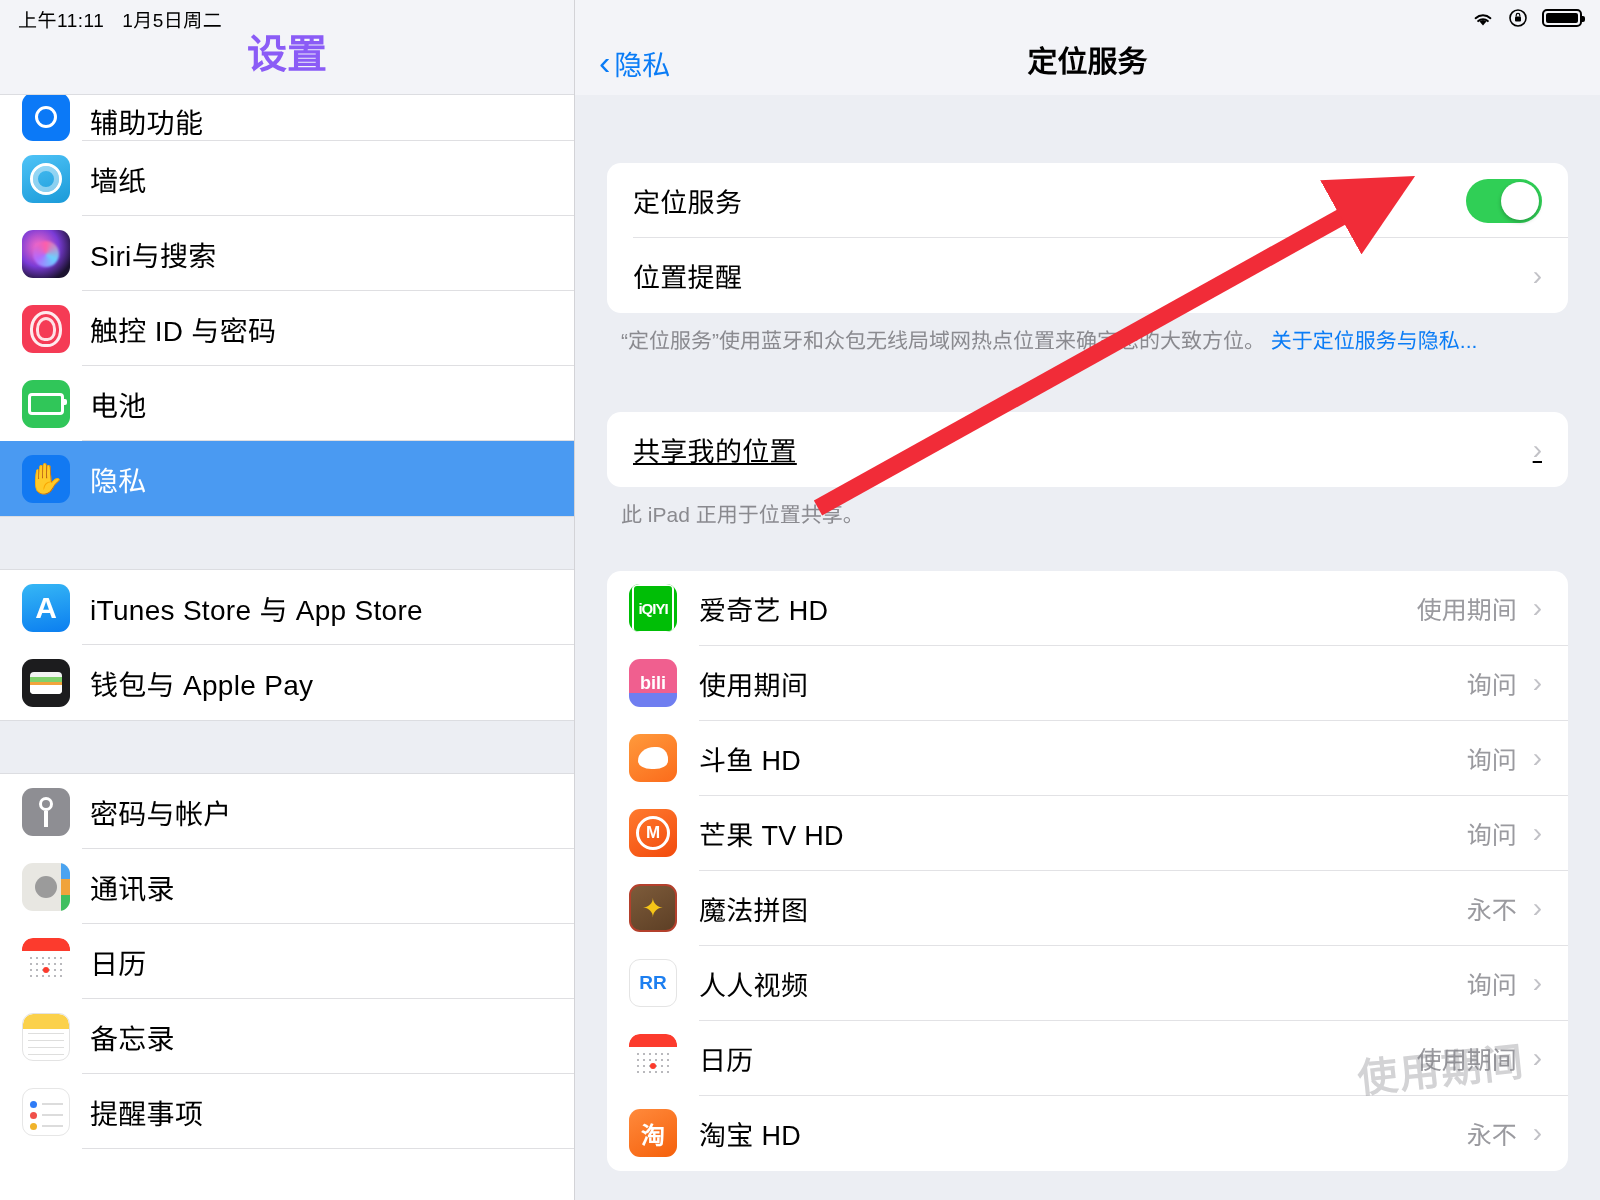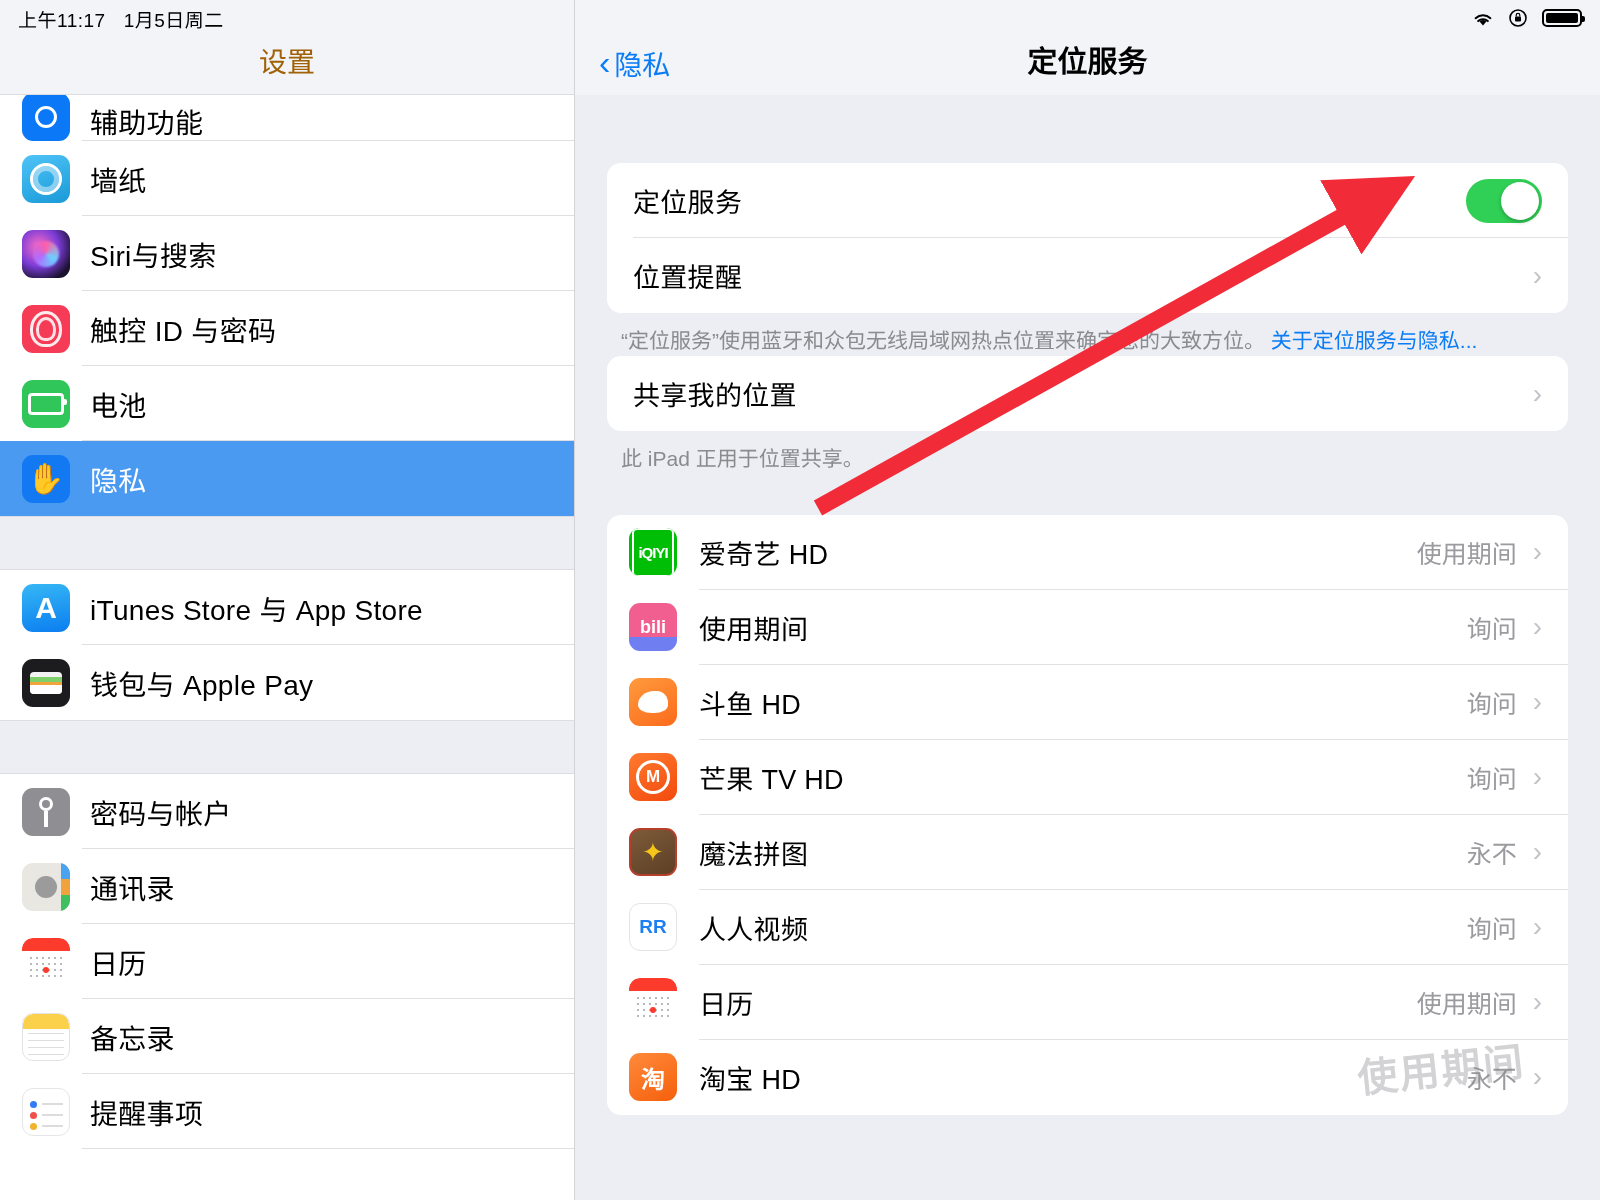--- a/index.html
+++ b/index.html
@@ -30,21 +30,21 @@
   
   .sidebar{
     width:575px;height:1200px;background:#ffffff;position:relative;
     border-right:1px solid #d3d3d7;box-sizing:border-box;overflow:hidden;
   }
   .sb-header{
     height:95px;background:#f3f4f8;display:flex;align-items:flex-end;
     justify-content:center;padding-bottom:14px;box-sizing:border-box;
     border-bottom:1px solid #dcdde1;
   }
-  .sb-title{font-size:28px;font-weight:400;color:#a16207;}
+  .sb-title{font-size:40px;font-weight:700;color:#8b5cf6;}
   .sb-list{position:relative;}
   .s-row{
     display:flex;align-items:center;height:75px;padding-left:22px;box-sizing:border-box;
     position:relative;background:#fff;
   }
   .s-row.clip-top{height:46px;align-items:flex-end;overflow:hidden;}
   .s-row .sep{position:absolute;left:82px;right:0;bottom:0;height:1px;background:#dfdfe2;}
   .s-row.selected{background:#4a9af2;}
   .s-row.selected .s-label{color:#fff;}
   .s-icon{width:48px;height:48px;border-radius:11px;flex:0 0 auto;margin-right:20px;
@@ -307,21 +307,21 @@
         <div class="d-label">位置提醒</div>
         <div class="chev-r">›</div>
       </div>
     </div>
 
     <div class="footnote">
       <span>“定位服务”使用蓝牙和众包无线局域网热点位置来确定您的大致方位。</span>
       <a href="#">关于定位服务与隐私...</a>
     </div>
 
-    <div class="card" style="">
+    <div class="card" style="margin-top:56px;text-decoration:underline;">
       <div class="d-row">
         <div class="d-label">共享我的位置</div>
         <div class="chev-r">›</div>
       </div>
     </div>
 
     <div class="footnote">此 iPad 正用于位置共享。</div>
 
     <div class="card" style="margin-top:40px;">
 
@@ -410,21 +410,21 @@
     <defs>
       <marker id="ah" markerWidth="5" markerHeight="5" refX="2.1" refY="2.5" orient="auto">
         <path d="M0,0 L5,2.5 L0,5 z" fill="#f12c38"></path>
       </marker>
     </defs>
     <line x1="818" y1="508" x2="1372" y2="200" stroke="#f12c38" stroke-width="17" marker-end="url(#ah)"></line>
   </svg>
 
   <div class="statusbar">
     <div class="sb-left">
-      <span>上午11:17</span>
+      <span>上午11:11</span>
       <span>1月5日周二</span>
     </div>
     <div class="sb-right">
       <span class="wifi">
         <svg width="22" height="16" viewBox="0 0 22 16">
           <path d="M11 14.4 L7.6 10.6 a5 5 0 0 1 6.8 0 z" fill="#000"></path>
           <path d="M3.6 7.2 a11 11 0 0 1 14.8 0" stroke="#000" stroke-width="2" fill="none" stroke-linecap="round"></path>
           <path d="M6.2 10.1 a7.2 7.2 0 0 1 9.6 0" stroke="#000" stroke-width="2" fill="none" stroke-linecap="round"></path>
         </svg>
       </span>

